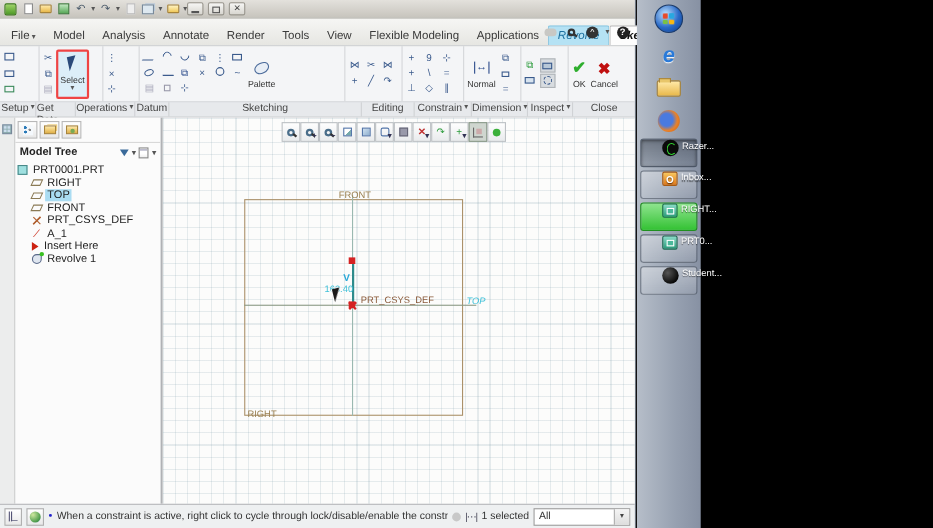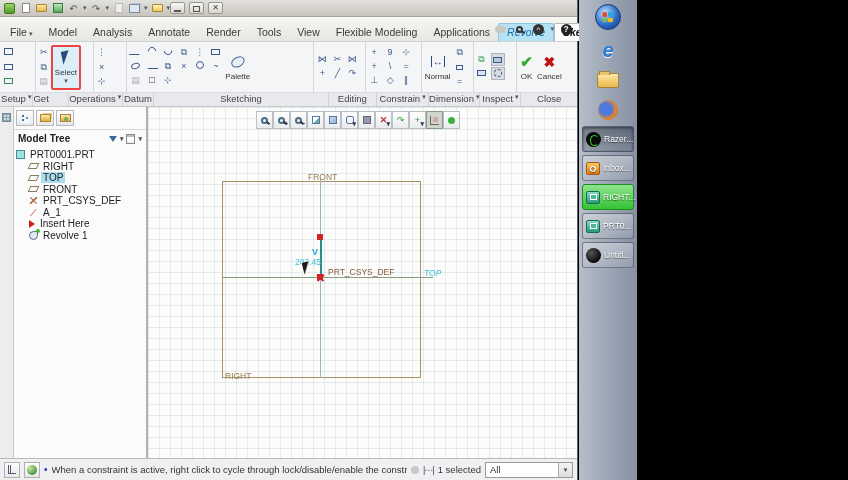--- a/index.html
+++ b/index.html
@@ -154,21 +154,21 @@
   #taskbar{position:absolute;left:579px;top:0;width:58px;height:480px;background:linear-gradient(to right,#b6bec9,#97a1b1 60%,#8791a3);display:flex;flex-direction:column;align-items:center;}
   .orb{width:26px;height:26px;border-radius:50%;margin:4px 0 6px 0;background:radial-gradient(circle at 9px 8px,#bfe3ff,#2a6ac8 55%,#0a3a88);border:1px solid #1a3a6a;display:flex;align-items:center;justify-content:center;}
   .winflag{width:12px;height:11px;display:grid;grid-template-columns:5px 5px;grid-template-rows:4.5px 4.5px;gap:1px;transform:perspective(40px) rotateY(-18deg);}
   .winflag i{border-radius:1px;}
   .wf1{background:#e84a2a;}.wf2{background:#7ac143;}.wf3{background:#28a8e0;}.wf4{background:#f8b812;}
   .tkicon{width:40px;height:28px;display:flex;align-items:center;justify-content:center;margin-bottom:2px;border-radius:3px;}
   .ie-e{font-size:20px;font-weight:bold;font-style:italic;color:#2a7ad8;text-shadow:0 1px 1px #fff;}
   .expfolder{width:22px;height:15px;background:linear-gradient(#ffe9a8,#e8b84a);border:1px solid #a8843a;border-radius:2px;position:relative;}
   .expfolder::before{content:"";position:absolute;top:-3px;left:1px;width:9px;height:3px;background:#e8c66a;border:1px solid #a8843a;border-bottom:none;}
   .ffox{width:20px;height:20px;border-radius:50%;background:radial-gradient(circle at 8px 9px,#4a7ae0 35%,#e8822a 60%,#c85a10);}
-  .tbtn{width:52px;height:26px;margin-bottom:3px;border:1px solid rgba(60,70,85,0.6);border-radius:3px;background:linear-gradient(rgba(255,255,255,0.35),rgba(255,255,255,0.08));display:flex;align-items:center;gap:3px;padding:0 3px;font-size:8.5px;color:#fff;text-shadow:0 1px 1px rgba(0,0,0,0.6);}
+  .tbtn{width:52px;height:26px;margin-bottom:3px;border:1px solid rgba(60,70,85,0.6);border-radius:3px;background:linear-gradient(rgba(255,255,255,0.35),rgba(255,255,255,0.08));display:flex;align-items:flex-start;gap:3px;padding:0 19px;font-size:8.5px;color:#fff;text-shadow:0 1px 1px rgba(0,0,0,0.6);}
   .tbtn.pressed{background:linear-gradient(rgba(40,48,60,0.45),rgba(90,100,115,0.3));box-shadow:inset 0 1px 3px rgba(0,0,0,0.5);}
   .tbtn.greenhl{background:linear-gradient(#8fe48f,#34c234);border-color:#1f8f1f;}
   .razer{width:15px;height:15px;border-radius:50%;background:#0a0a0a;position:relative;flex:none;}
   .razer::after{content:"";position:absolute;left:4px;top:3px;width:7px;height:9px;border:1.5px solid #33d633;border-radius:50%;border-right-color:transparent;}
   .outlook{width:14px;height:13px;background:linear-gradient(#f8c860,#e07818);border:1px solid #a85a10;border-radius:2px;color:#fff;font-size:9px;font-weight:bold;line-height:12px;text-align:center;flex:none;}
   .creoic{width:14px;height:13px;background:linear-gradient(#8adcc8,#2a9a7a);border:1px solid #1a6a52;border-radius:2px;display:flex;align-items:center;justify-content:center;flex:none;}
   .creoic i{width:7px;height:6px;border:1px solid #fff;background:#4ab89a;}
   .obsic{width:15px;height:15px;border-radius:50%;background:radial-gradient(circle at 5px 5px,#555,#0a0a0a 70%);flex:none;}
   .trayspace{flex:1;}
   .tray{display:flex;flex-direction:column;align-items:center;color:#fff;}
@@ -529,21 +529,21 @@
         <div class="skline"></div>
         <div class="redsq" style="left:169px;top:127px;"></div>
         <div class="redsq" style="left:169px;top:167px;"></div>
         <div class="origin-x" style="left:168px;top:166px;"></div>
 
         <div class="clabel" style="left:160px;top:65px;">FRONT</div>
         <div class="clabel" style="left:77px;top:264px;">RIGHT</div>
         <div class="clabel cyan" style="left:276px;top:161px;">TOP</div>
         <div class="csyslab" style="left:180px;top:160px;">PRT_CSYS_DEF</div>
         <div class="vlab" style="left:164px;top:140px;">V</div>
-        <div class="dimlab" style="left:147px;top:150px;">203.45</div>
+        <div class="dimlab" style="left:147px;top:150px;">163.40</div>
 
         <div class="mcursor" style="left:155px;top:155px;"></div>
       </div>
     </div>
 
     <div class="statusbar">
       <span class="sbtn">
           <span class="listlines"></span>
         </span>
       <span class="sbtn">
@@ -595,20 +595,20 @@
       <span>RIGHT...</span>
     </div>
     <div class="tbtn">
       <span class="creoic">
           <i></i>
         </span>
       <span>PRT0...</span>
     </div>
     <div class="tbtn">
       <span class="obsic"></span>
-      <span>Untitl...</span>
+      <span>Student...</span>
     </div>
 
     <div class="trayspace"></div>
 
   </div>
 
 </div>
 
 </body></html>

